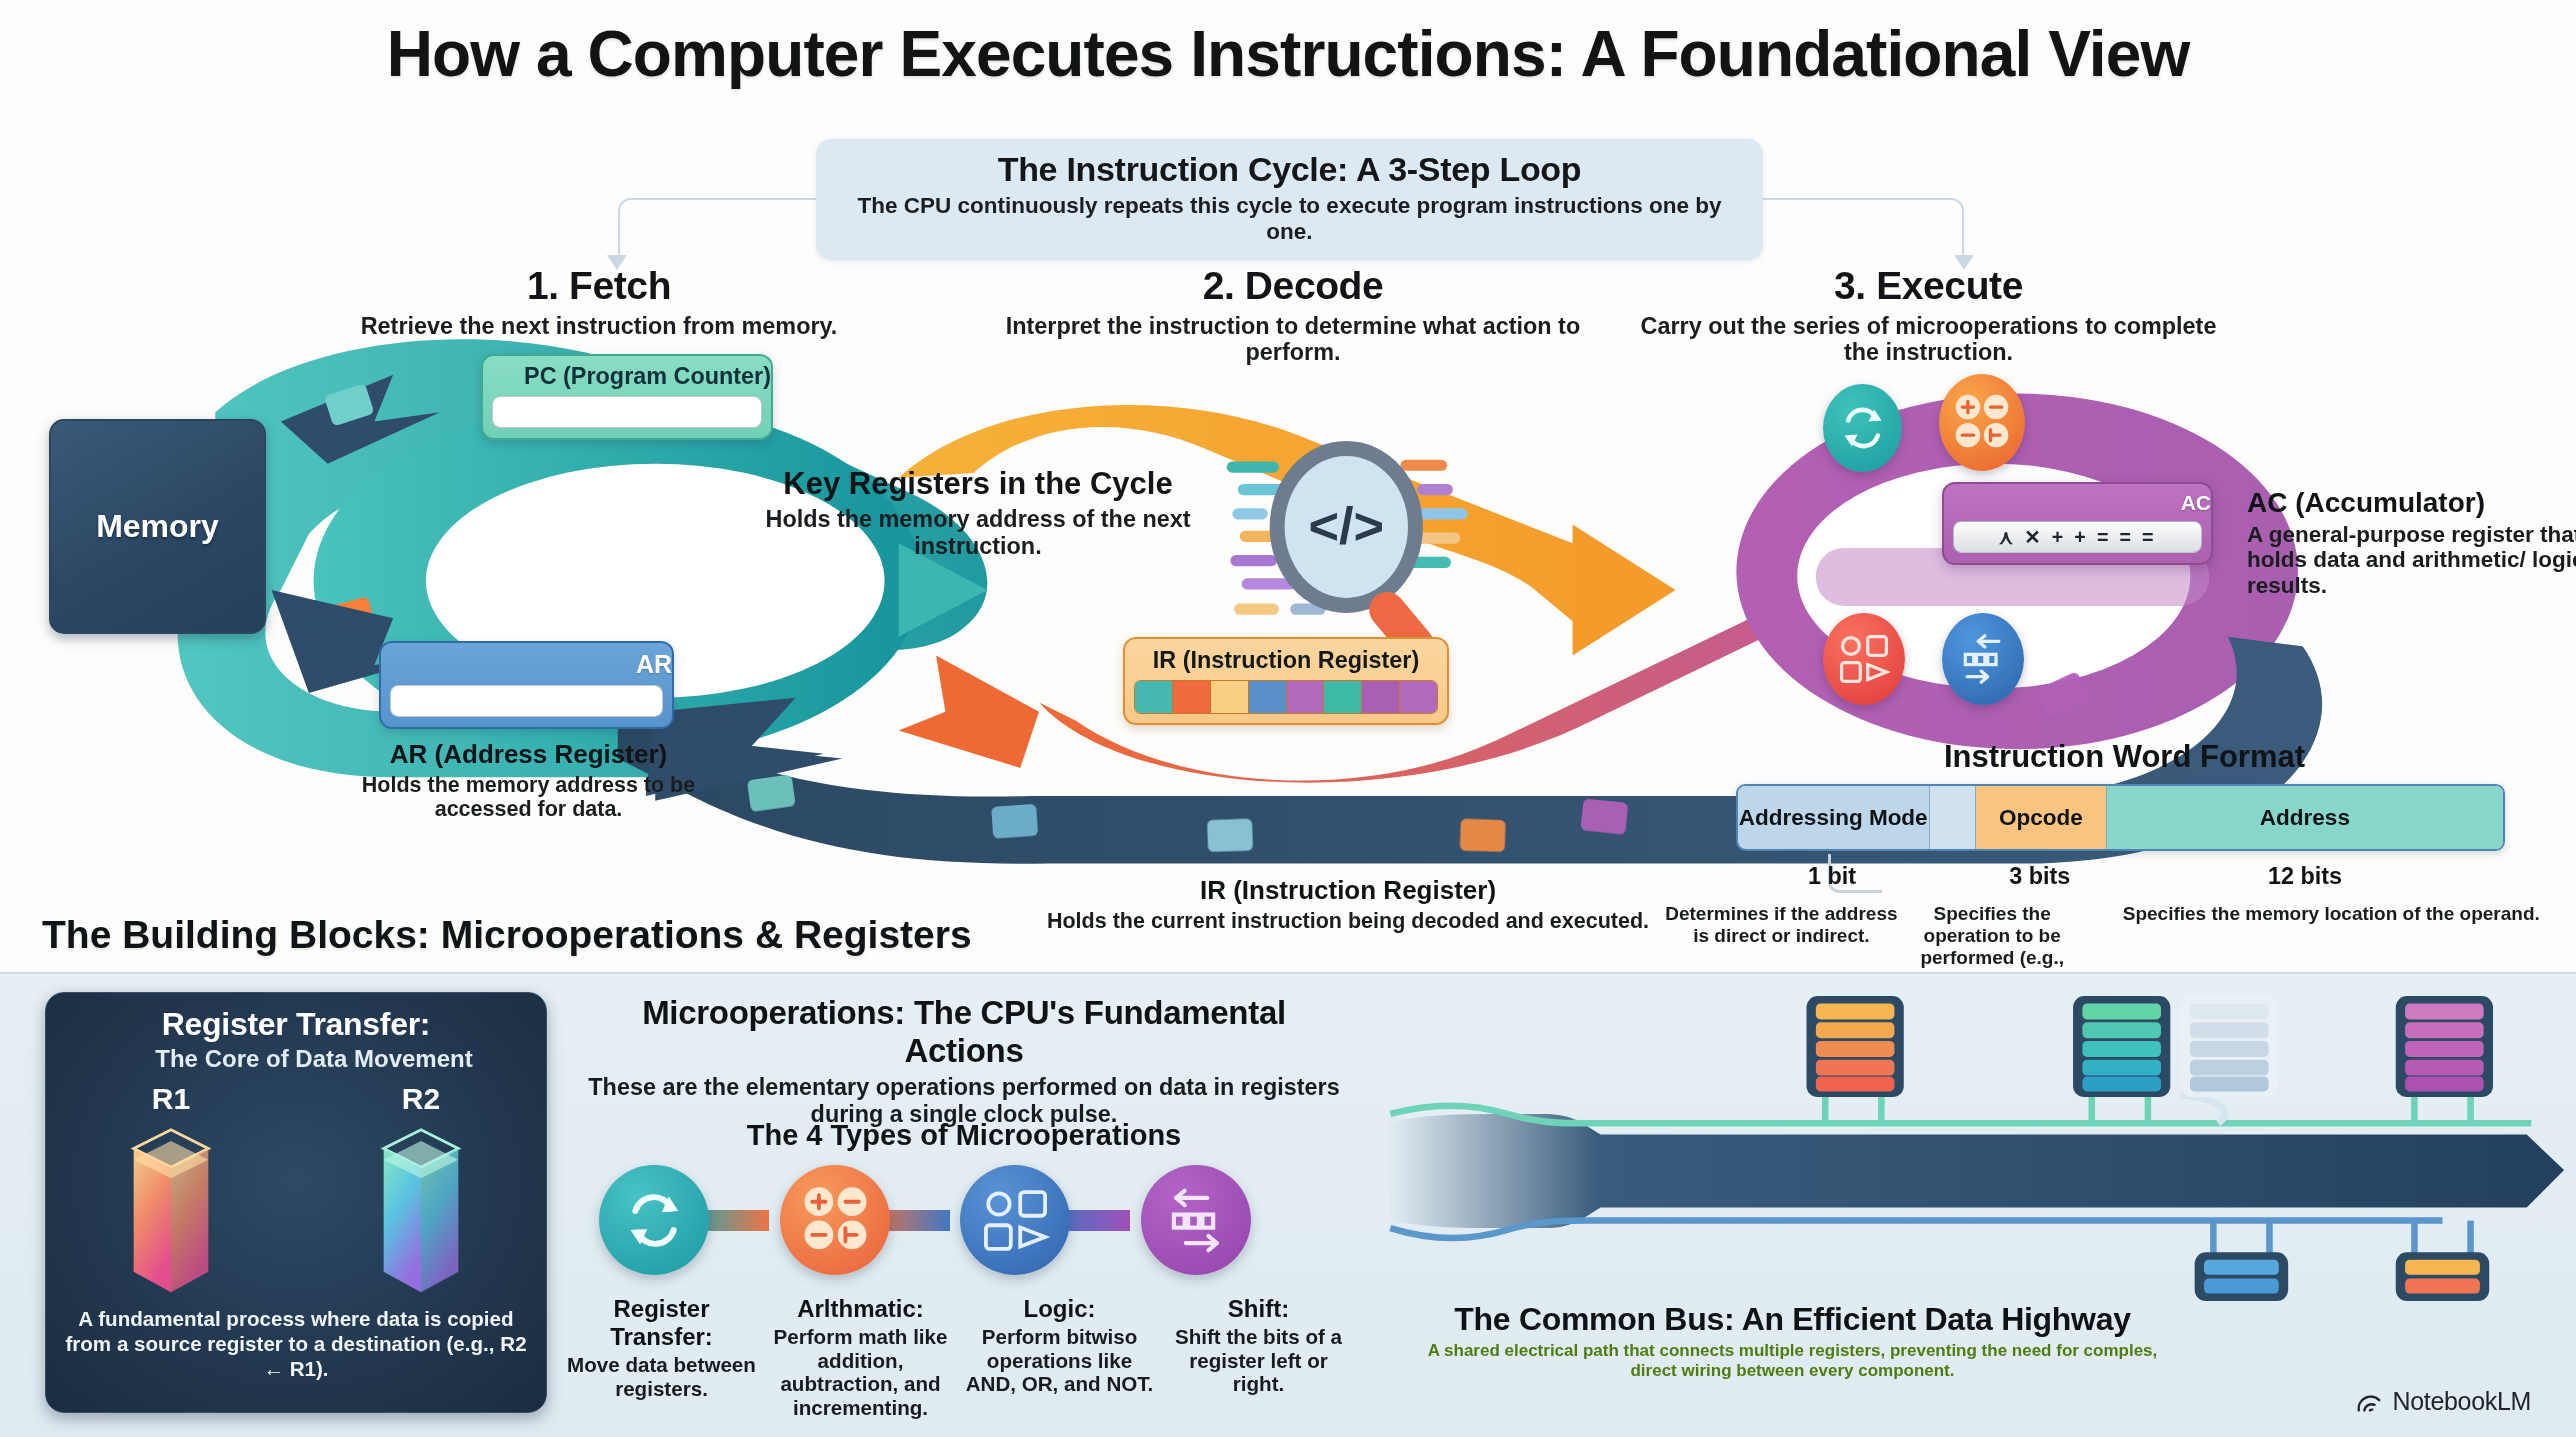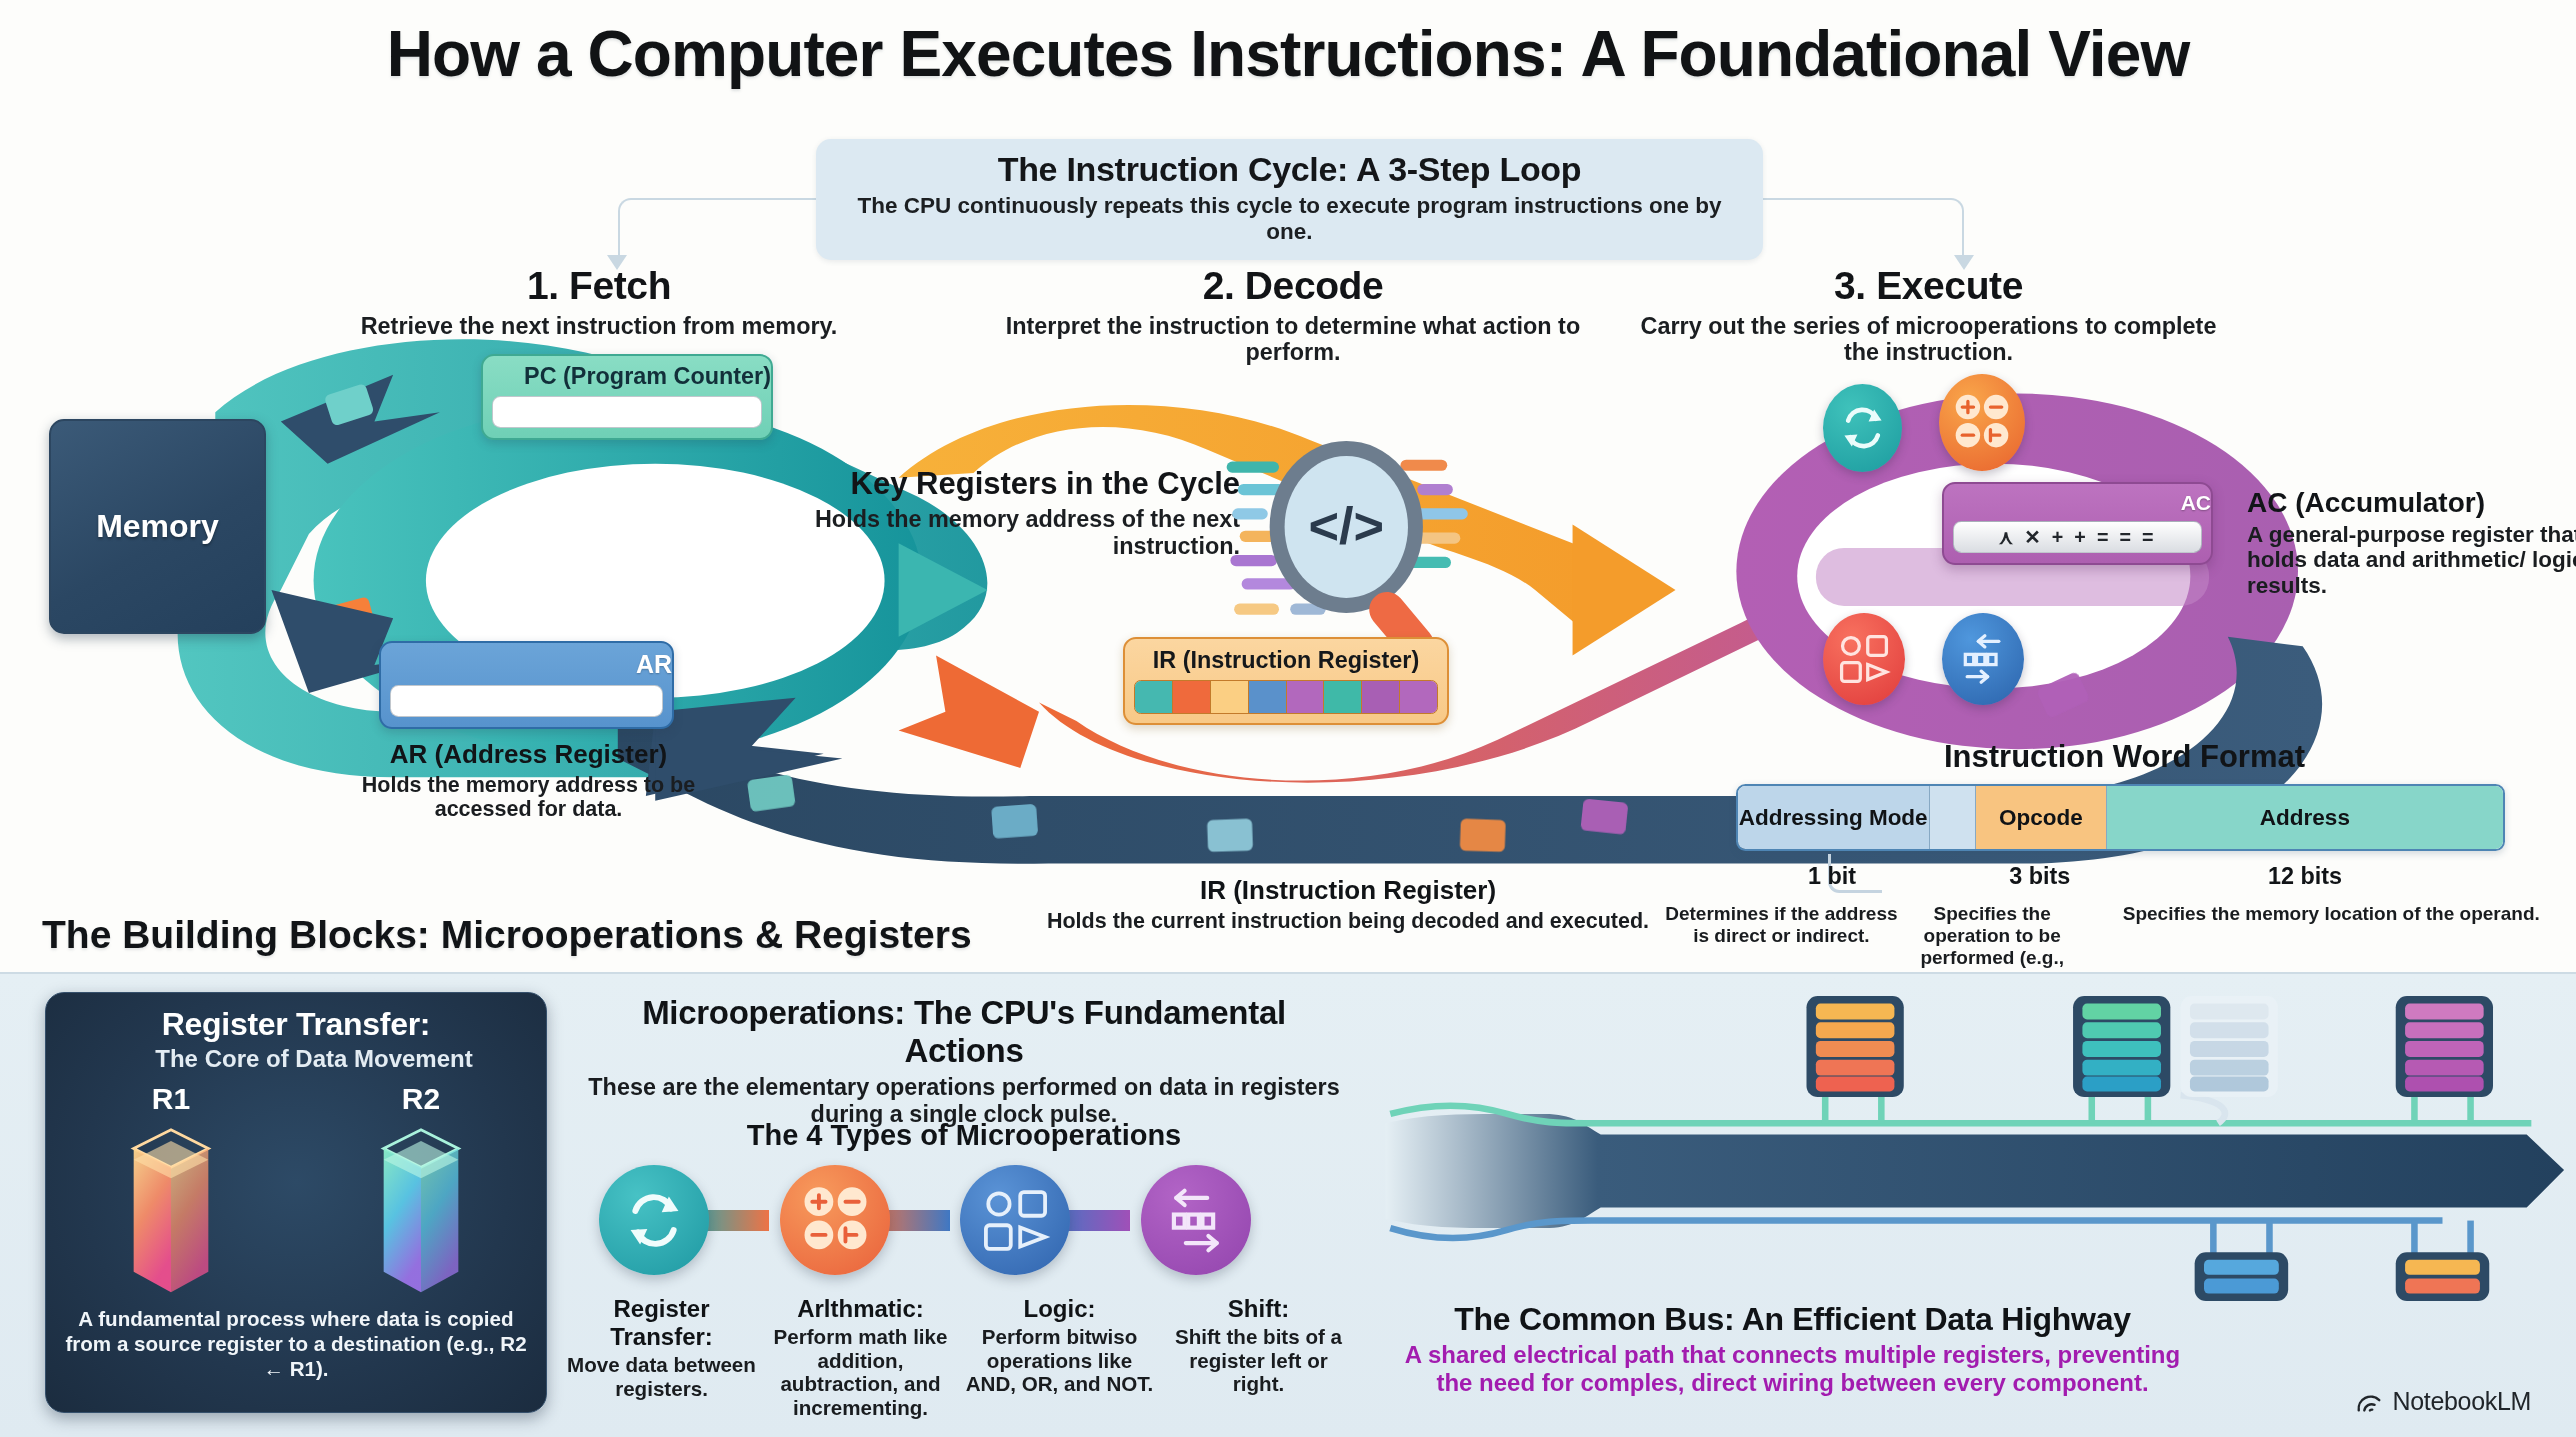--- a/index.html
+++ b/index.html
@@ -92,21 +92,21 @@
   #ar-card {
     top: 641px; left: 379px; width: 295px;
     background: linear-gradient(180deg,#6ba4d8 0%, #5793cd 100%);
     border: 2.8px solid #2f6ca6;
     padding-top: 6.6px;
   }
   #ar-card .rt { font-size: 25px; color:#ffffff; text-shadow:0 0.9px 1.9px rgba(0,0,0,.25); }
 
   #key-reg-bubble {
     top: 466px; left: 716px; width: 524px;
-    text-align: right;
+    text-align: center;
   }
   #key-reg-bubble .kt { font-size: 31px; font-weight: 800; color:#121417; }
   #key-reg-bubble .ks { font-size: 23.4px; font-weight: 600; color:#1b1e21; line-height:1.15; margin-top:3.7px;}
 
   .caption { text-align:center; }
   .caption .ct { font-size: 26px; font-weight: 800; color:#111417; }
   .caption .cs { font-size: 21.5px; font-weight: 600; color:#1a1d20; line-height:1.14; margin-top:2.8px;}
 
   #ar-caption { top: 739px; left: 318px; width: 421px; }
   #ir-caption { top: 875px; left: 1039px; width: 618px; }
@@ -216,21 +216,21 @@
   }
   .mop-link { position:absolute; height: 20.6px; top: 45px; }
 
   #mops-captions { top: 1295px; left: 562px; width: 796px; display:flex; }
   #mops-captions .mc { text-align:center; padding: 0 3.7px; }
   #mops-captions .mct { font-size: 24px; font-weight:800; color:#101316; }
   #mops-captions .mcs { font-size: 20.6px; font-weight:600; color:#191c1f; line-height:1.15; margin-top:1.9px;}
 
   #bus-text { top: 1301px; left: 1404px; width: 777px; text-align:center; }
   #bus-text .b1 { font-size: 32px; font-weight:800; color:#101316; letter-spacing:-0.3px;}
-  #bus-text .b2 { font-size: 24px; font-weight:600; color:#a21caf; line-height:1.17; margin-top:2.8px;}
+  #bus-text .b2 { font-size: 17px; font-weight:600; color:#4d7c0f; line-height:1.17; margin-top:2.8px;}
 
   #watermark { top: 1387px; left: 2355px; display:flex; align-items:center; gap:9.4px; }
   #watermark .wt { font-size: 25px; font-weight:500; color:#20252a; letter-spacing:-0.3px;}
 </style>
 </head>
 <body>
 
 <div id="root">
 
   <div class="abs" id="page-title">How a Computer Executes Instructions: A Foundational View</div>

